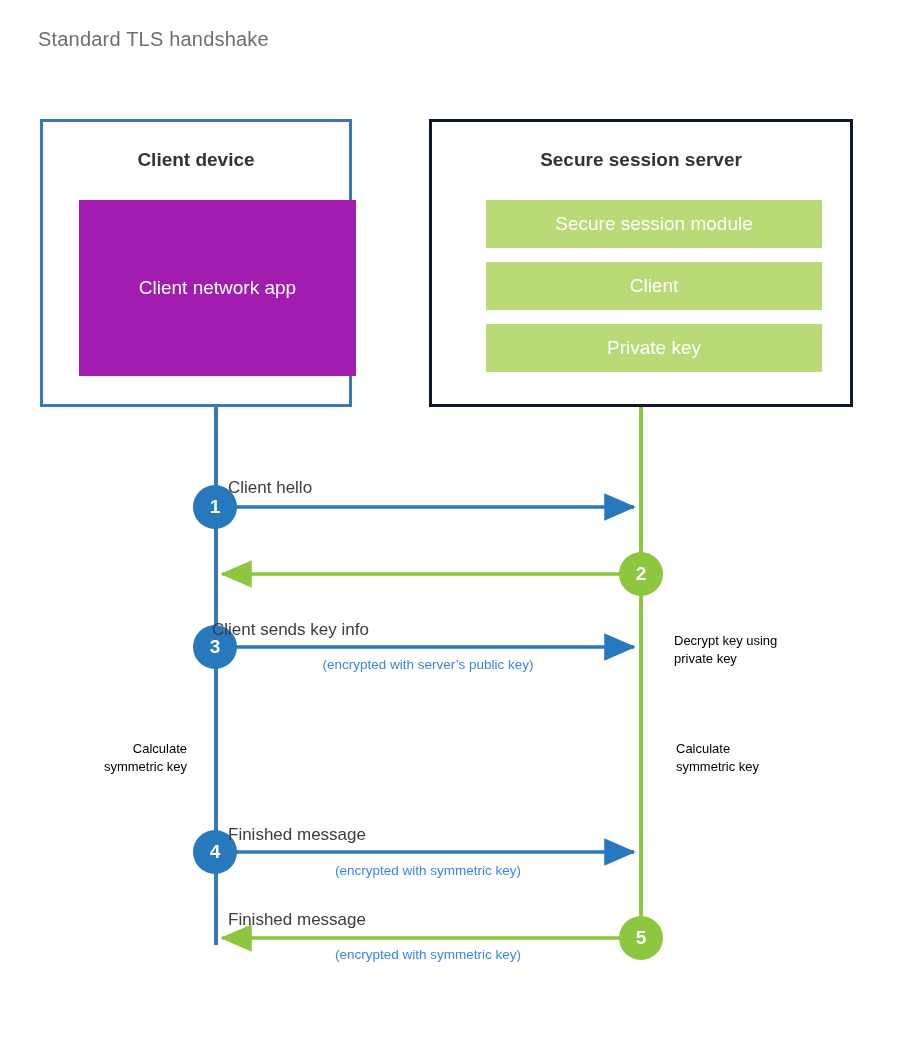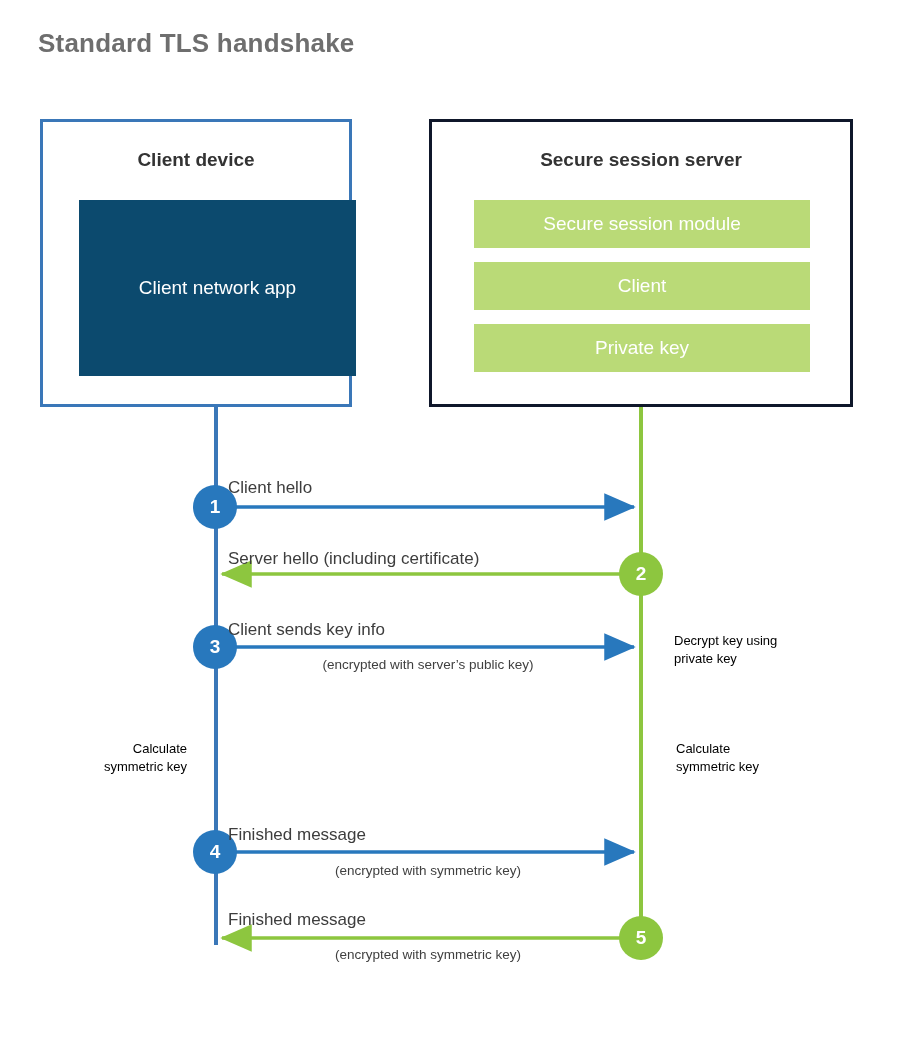--- a/index.html
+++ b/index.html
@@ -21,22 +21,22 @@
     position: relative;
     width: 900px;
     height: 1058px;
   }
 
   
   .page-title {
     position: absolute;
     left: 38px;
     top: 28px;
-    font-size: 26px;
-    font-weight: 700;
+    font-size: 20px;
+    font-weight: 400;
     letter-spacing: 0.2px;
     color: #6e6e6e;
     white-space: nowrap;
   }
 
   
   .party-box {
     position: absolute;
     background: #ffffff;
     box-sizing: border-box;
@@ -67,37 +67,37 @@
     white-space: nowrap;
   }
 
   
   .client-app {
     position: absolute;
     left: 36px;
     top: 78px;
     width: 277px;
     height: 176px;
-    background: #0c4a6e;
+    background: #a21caf;
     color: #ffffff;
     display: flex;
     align-items: center;
     justify-content: center;
     text-align: center;
     font-size: 19px;
     font-weight: 300;
     line-height: 1.35;
     padding: 0 14px;
     box-sizing: border-box;
   }
 
   
   .server-bars {
     position: absolute;
-    left: 42px;
+    left: 54px;
     top: 78px;
     width: 336px;
   }
   .server-bar {
     height: 48px;
     background: #bada77;
     color: #ffffff;
     display: flex;
     align-items: center;
     justify-content: center;
@@ -159,21 +159,21 @@
     font-size: 17px;
     font-weight: 300;
     color: #3d3d3d;
     white-space: nowrap;
   }
   .msg-sub {
     position: absolute;
     text-align: center;
     font-size: 13.5px;
     font-weight: 300;
-    color: #404040;
+    color: #3b82f6;
     white-space: nowrap;
   }
 
   
   .side-note {
     position: absolute;
     font-size: 13px;
     font-weight: 300;
     color: #000000;
     line-height: 1.35;
@@ -231,23 +231,22 @@
   <div class="step-circle green" style="left:619px; top:552px;">2</div>
 
   <div class="step-circle blue" style="left:193px; top:625px;">3</div>
 
   <div class="step-circle blue" style="left:193px; top:830px;">4</div>
 
   <div class="step-circle green" style="left:619px; top:916px;">5</div>
 
   <div class="msg-label" style="left:228px; top:478px; width:400px;">Client hello</div>
 
-  <div class="msg-label" style="left:228px; top:549px; width:400px;">Server hello (including certificate)</div>
-
-  <div class="msg-label" style="left:228px; top:620px; width:400px;">Client sends key info</div>
+
+  <div class="msg-label" style="left:212px; top:620px; width:400px;">Client sends key info</div>
   <div class="msg-sub" style="left:228px; top:657px; width:400px;">(encrypted with server’s public key)</div>
 
   <div class="msg-label" style="left:228px; top:825px; width:400px;">Finished message</div>
   <div class="msg-sub" style="left:228px; top:863px; width:400px;">(encrypted with symmetric key)</div>
 
   <div class="msg-label" style="left:228px; top:910px; width:400px;">Finished message</div>
   <div class="msg-sub" style="left:228px; top:947px; width:400px;">(encrypted with symmetric key)</div>
 
   <div class="side-note left-aligned" style="left:674px; top:632px; width:180px;">Decrypt key using<br>private key</div>
 

